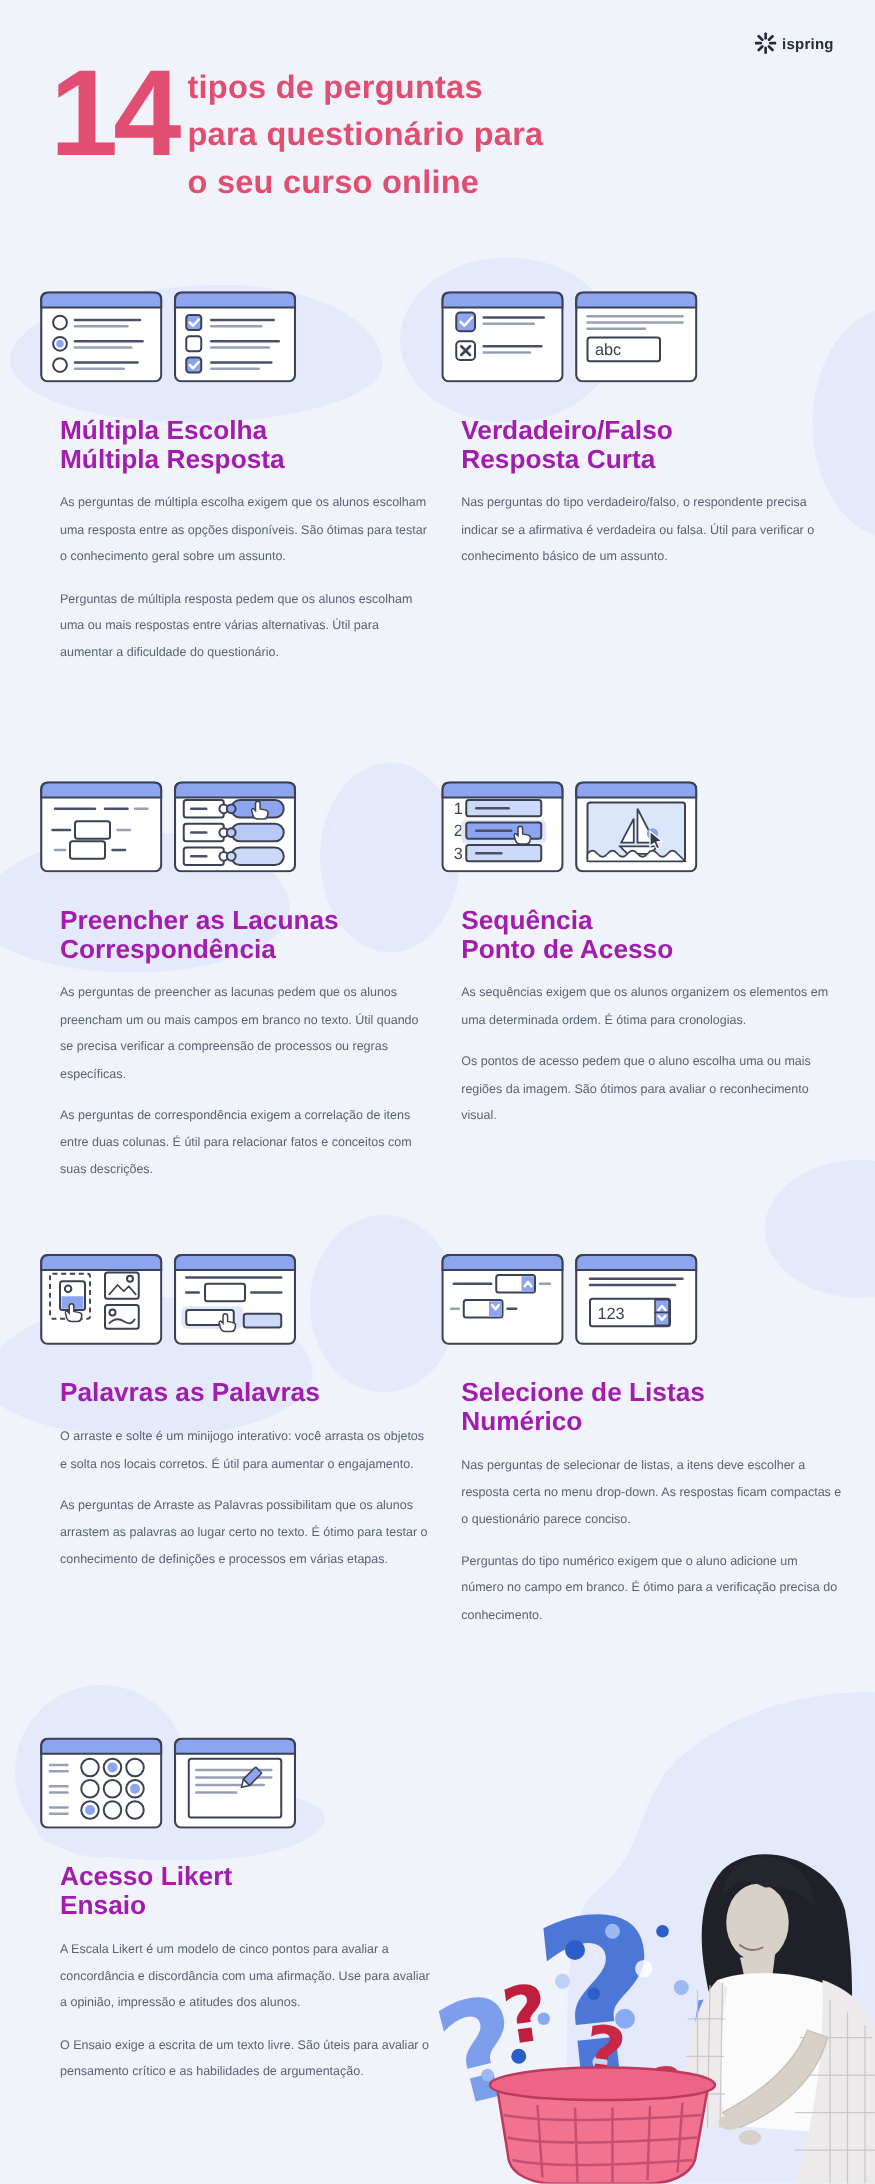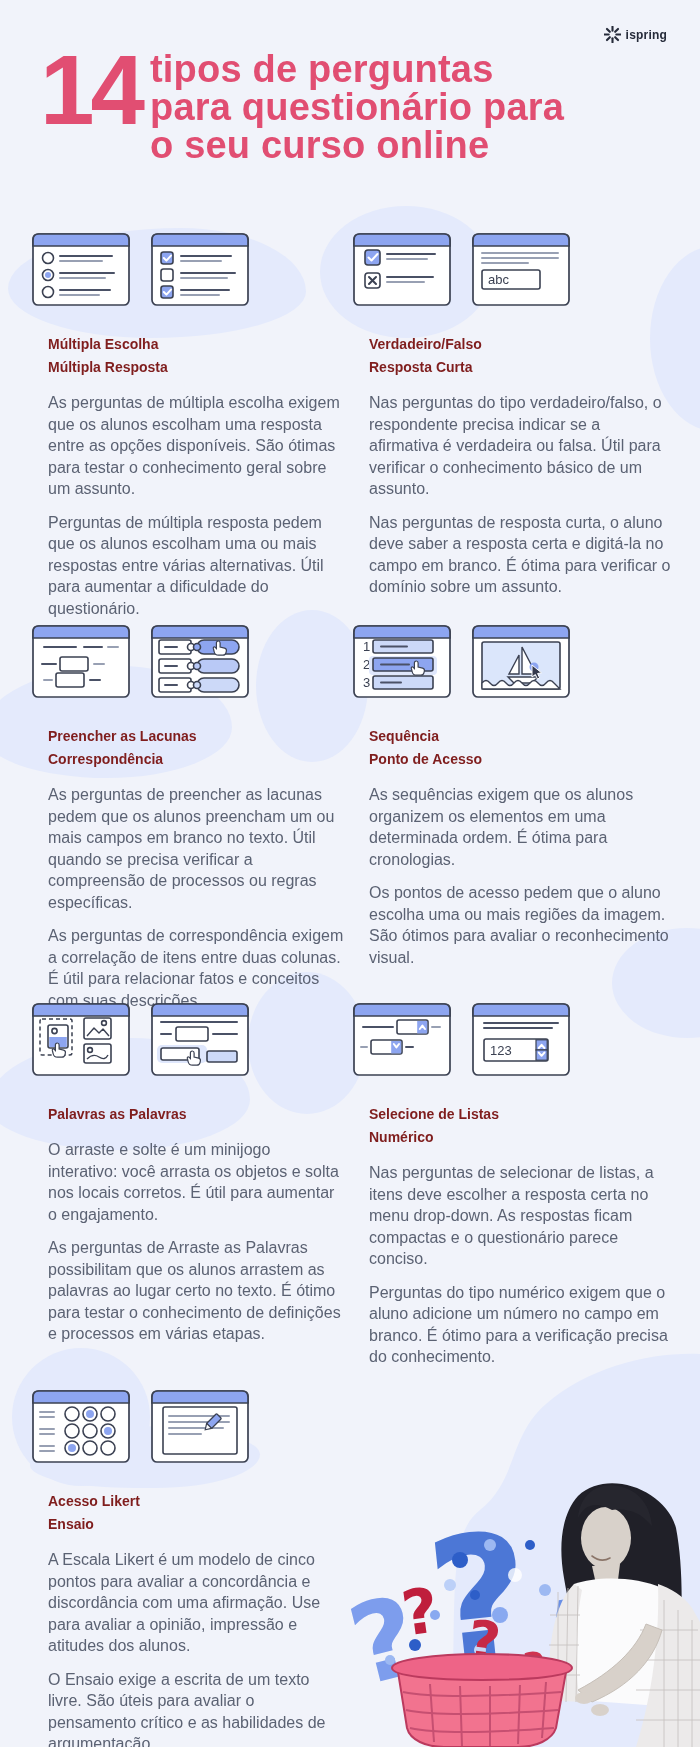--- a/index.html
+++ b/index.html
@@ -1,28 +1,28 @@
 <!DOCTYPE html>
 <html><head>
 <meta charset="utf-8">
 <style>
   *{margin:0;padding:0;box-sizing:border-box}
   html,body{width:700px}
   body{height:1747px;position:relative;overflow:hidden;background:#f1f3fa;font-family:"Liberation Sans",sans-serif;}
   .blob{position:absolute;background:#e4eafc;}
   .logo{position:absolute;right:33px;top:26px;display:flex;align-items:center;gap:5px;color:#262b3a;font-size:12px;font-weight:bold;letter-spacing:.2px}
   .num{position:absolute;left:40px;top:34px;font-size:98px;font-weight:800;color:#e14e72;letter-spacing:-4px}
-  .title{position:absolute;left:150px;top:50px;font-size:38px;line-height:38px;font-weight:800;color:#e14e72;letter-spacing:.2px}
+  .title{position:absolute;left:150px;top:50px;font-size:26px;line-height:38px;font-weight:800;color:#e14e72;letter-spacing:.2px}
   .cell{position:absolute;padding-left:16px}
   .L{left:32px;width:312px}
   .R{left:353px;width:321px}
   .r1{top:233px}.r2{top:625px}.r3{top:1003px}.r4{top:1390px}
-  .icons{display:flex;gap:21px;margin-left:-16px;position:relative}
-  .cell h2{font-size:14px;line-height:23px;color:#7f1d1d;margin:27px 0 13px;font-weight:bold}
-  .cell p{font-size:16px;line-height:21.5px;color:#5b6273;margin:12px 0 9px}
+  .icons{display:flex;gap:9px;margin-left:-16px;position:relative}
+  .cell h2{font-size:21px;line-height:23px;color:#a21caf;margin:27px 0 13px;font-weight:bold}
+  .cell p{font-size:10px;line-height:21.5px;color:#5b6273;margin:12px 0 9px}
   .photo{position:absolute;left:340px;top:1330px}
   
   .cardbg{fill:#fff;stroke:#3b4152;stroke-width:1.7}
   .cardhd{fill:#8da5f0;stroke:#3b4152;stroke-width:1.7}
   .c{fill:#fff;stroke:#3b4152;stroke-width:1.6}
   .bx{fill:#fff;stroke:#3b4152;stroke-width:1.6}
   .bl{fill:#8da5f0}
   .p1{fill:#8da5f0}.p2{fill:#b9c9f6}.p3{fill:#ccd9f8}
   .ck{fill:none;stroke:#fff;stroke-width:2;stroke-linecap:round;stroke-linejoin:round}
   .xk{stroke:#3b4152;stroke-width:2;stroke-linecap:round}
@@ -132,21 +132,20 @@
         <line class="lg" x1="10" y1="30" x2="56" y2="30"></line>
       <rect class="bx" x="10" y="37" width="58" height="19" rx="2"></rect>
       <text class="tx" x="16" y="51">abc</text>
     </svg>
   </div>
   <h2>
       <div>Verdadeiro/Falso</div>
       <div>Resposta Curta</div>
     </h2>
   <p>Nas perguntas do tipo verdadeiro/falso, o respondente precisa indicar se a afirmativa é verdadeira ou falsa. Útil para verificar o conhecimento básico de um assunto.</p>
-  <p>Nas perguntas de resposta curta, o aluno deve saber a resposta certa e digitá-la no campo em branco. É ótima para verificar o domínio sobre um assunto.</p>
 </section>
 
 <section class="cell L r2">
   <div class="icons">
     <svg width="98" height="73" viewBox="0 0 98 73">
       <rect class="cardbg" x="1" y="1" width="96" height="71" rx="5"></rect>
         <path class="cardhd" d="M1 13V7Q1 1 7 1H91Q97 1 97 7V13Z"></path>
       <line class="ln" x1="12" y1="22" x2="44" y2="22"></line>
         <line class="ln" x1="52" y1="22" x2="70" y2="22"></line>
         <line class="lg" x1="76" y1="22" x2="86" y2="22"></line>

